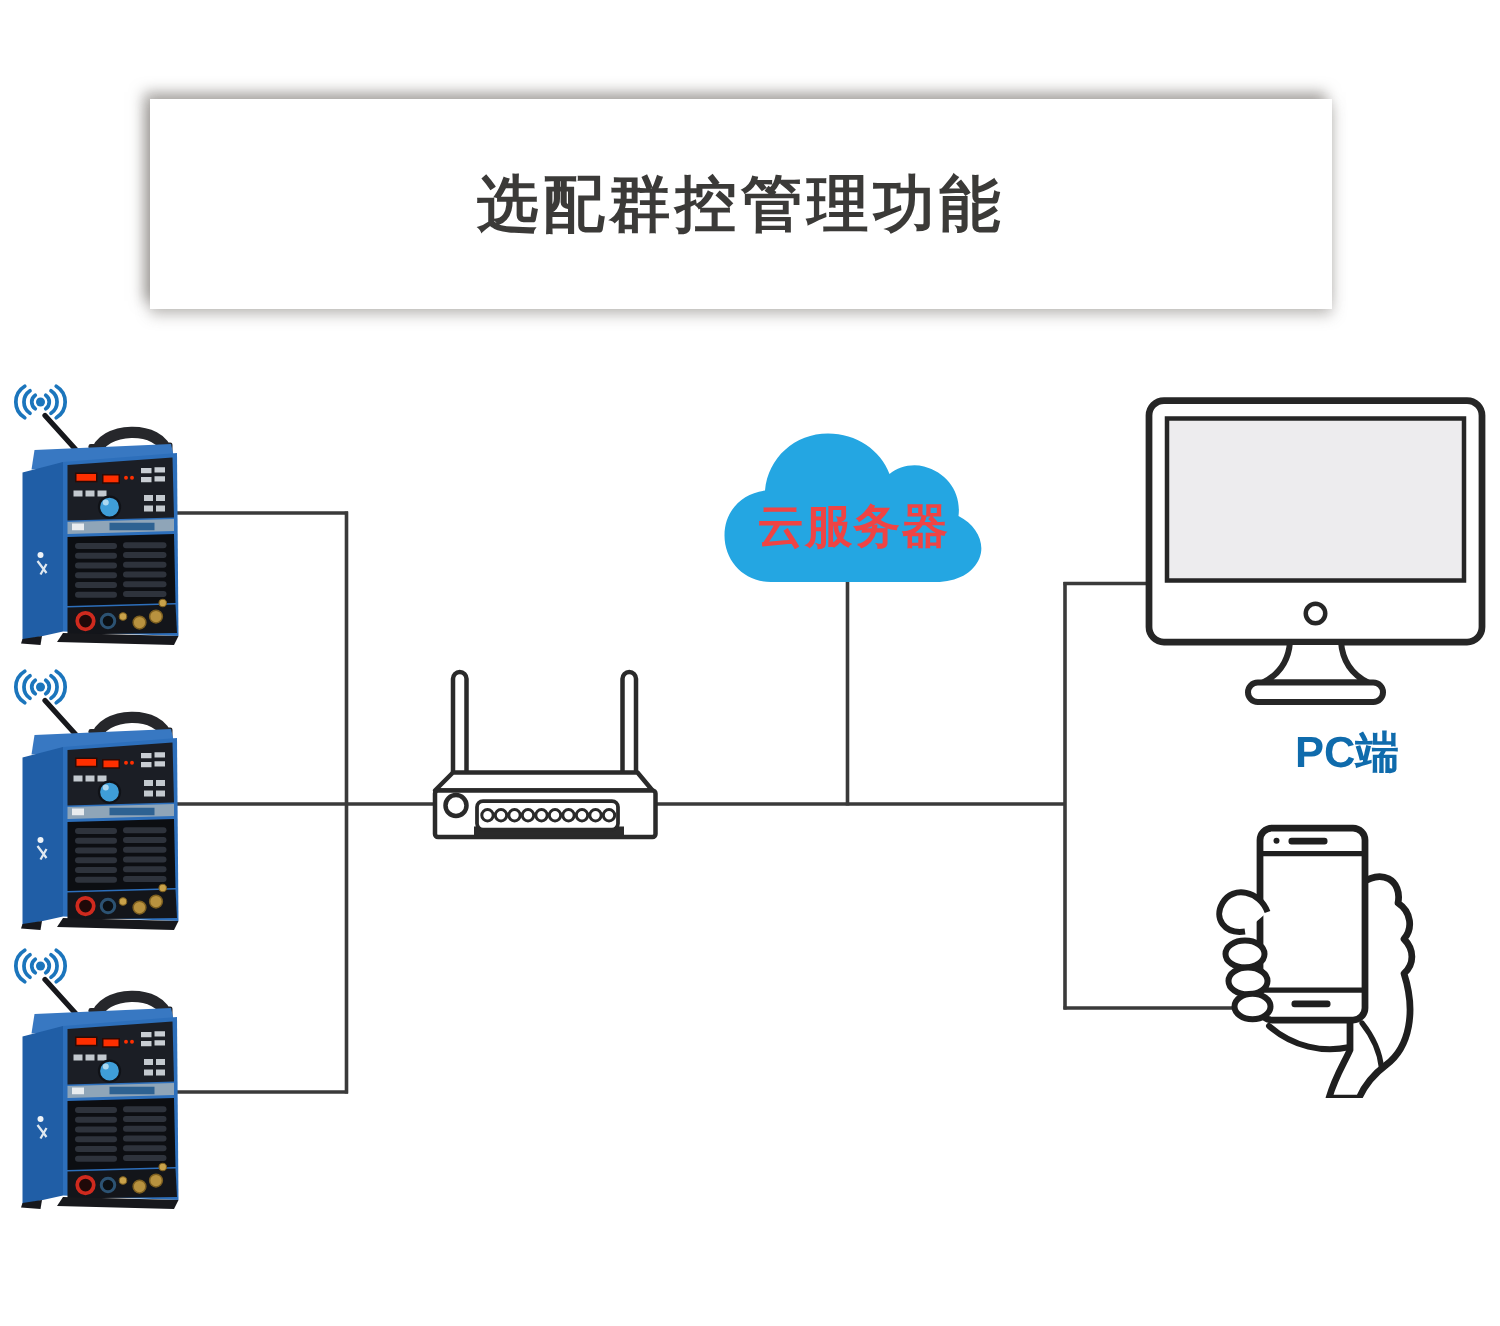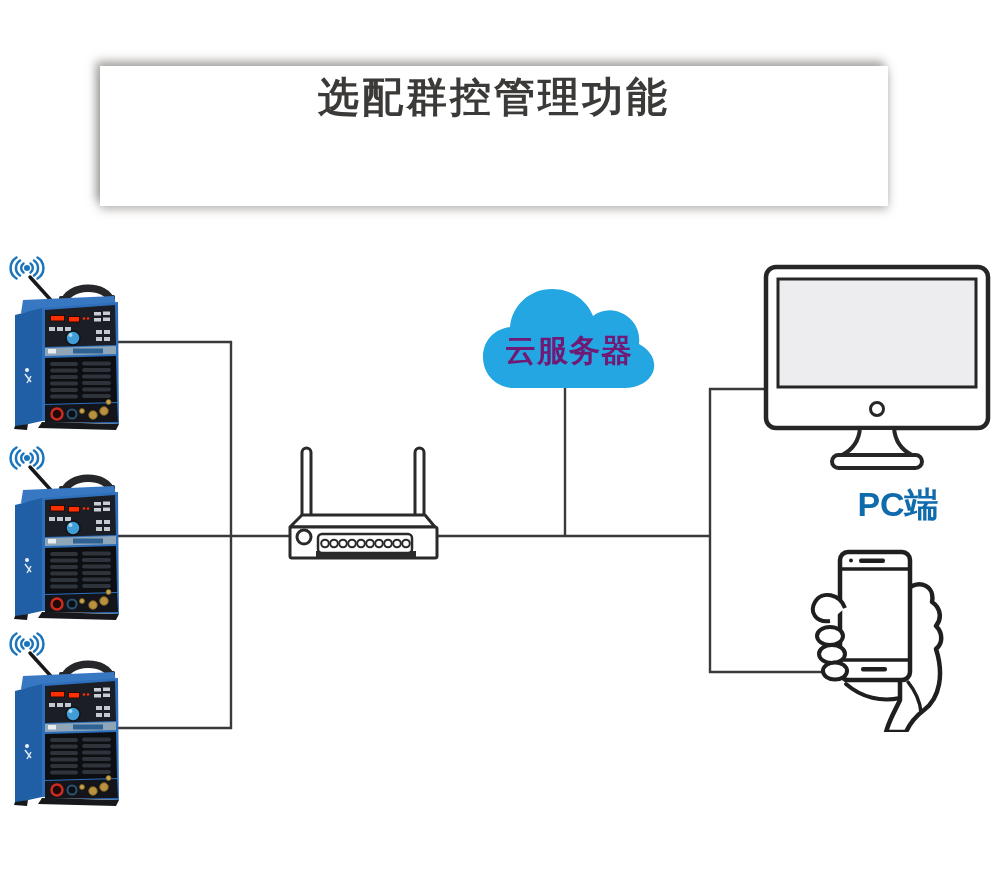--- a/index.html
+++ b/index.html
@@ -14,32 +14,32 @@
   body{font-family:"Liberation Sans","DejaVu Sans",sans-serif;}
   .stage{position:relative;width:1000px;height:884px;background:#ffffff;overflow:hidden;}
   .abs{position:absolute;}
   .lines-svg{position:absolute;left:0;top:0;width:1000px;height:884px;z-index:1;}
   .node{z-index:2;}
   .lbl{z-index:3;color:var(--label-blue);font-weight:bold;text-align:center;}
   .title-box{
     position:absolute;left:100px;top:66px;width:788px;height:140px;
     background:#ffffff;z-index:2;
     box-shadow:-4px -5px 9px rgba(125,120,115,.65), 0 4px 9px rgba(125,120,115,.45);
-    display:flex;flex-direction:column;justify-content:space-between;align-items:center;
+    display:flex;flex-direction:column;justify-content:center;align-items:center;
   }
   .title-box .t-line{
     font-size:41px;font-weight:bold;color:#3b3a38;letter-spacing:3px;line-height:62px;
     white-space:nowrap;
   }
   .cloud-fill{fill:var(--accent-blue);}
   .wifi-arc{stroke:var(--wifi-blue);fill:none;stroke-linecap:round;}
   .wifi-dot{fill:var(--wifi-blue);}
   .cline{stroke:var(--line-color);stroke-width:2.4;}
-  .cloud-label{position:absolute;left:478px;top:330px;width:182px;font-size:31px;color:#701a75;font-weight:bold;text-align:center;z-index:3;letter-spacing:1px;}
-  .pc-label{position:absolute;left:818px;top:482px;width:160px;font-size:34px;}
+  .cloud-label{position:absolute;left:478px;top:330px;width:182px;font-size:31px;color:#ef4444;font-weight:bold;text-align:center;z-index:3;letter-spacing:1px;}
+  .pc-label{position:absolute;left:818px;top:482px;width:160px;font-size:29px;}
   .mobile-label{position:absolute;left:808px;top:719px;width:160px;font-size:29px;}
 </style>
 </head>
 <body>
 
 <div class="stage">
 
   <svg class="lines-svg">
     <line class="cline" x1="112" y1="342" x2="232" y2="342"></line>
     <line class="cline" x1="231" y1="341" x2="231" y2="729"></line>

